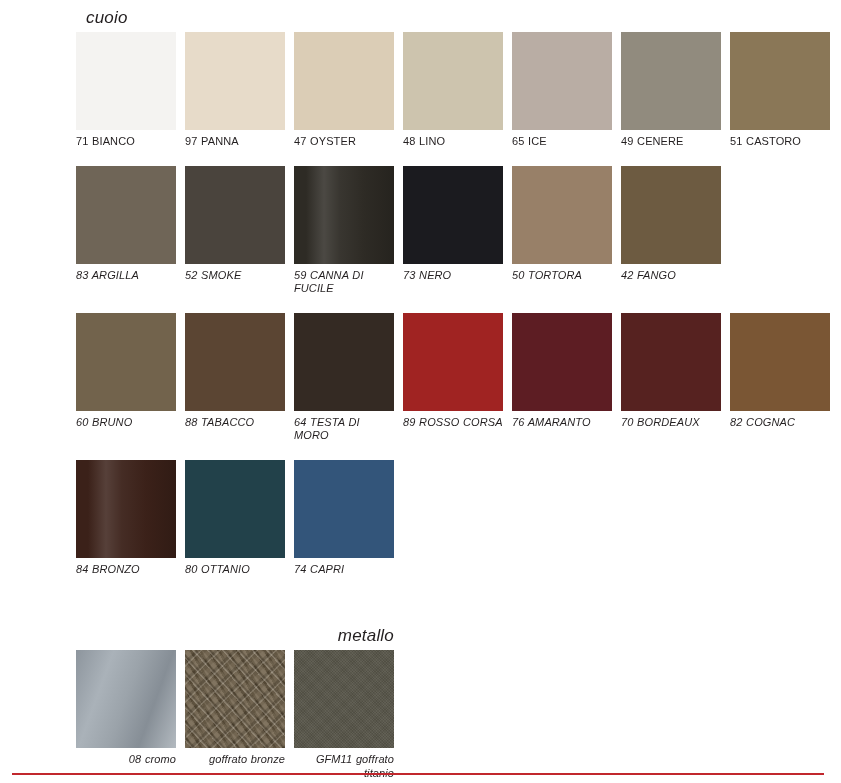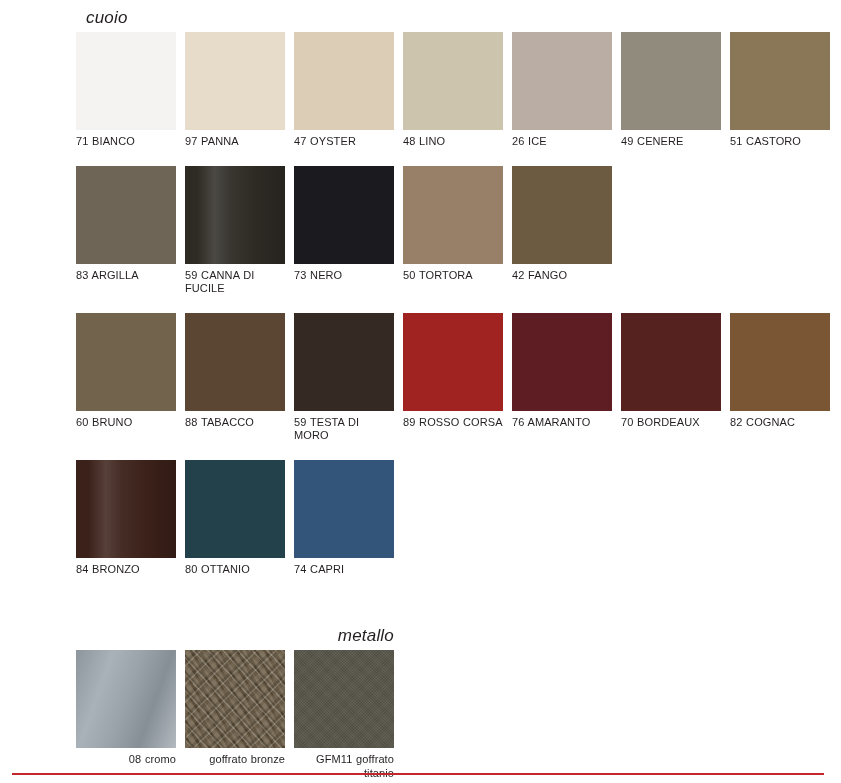--- a/index.html
+++ b/index.html
@@ -40,21 +40,21 @@
     margin: 0 0 4px 10px;
     white-space: nowrap;
   }
 
   
   .swatch-row {
     display: flex;
     flex-direction: row;
     align-items: flex-start;
   }
-  .row-gap { margin-top: 17px; }
+  .row-gap { margin-top: 17px; font-style: italic; }
 
   .swatch-cell {
     width: 100px;
     margin-right: 9px;
     position: relative;
   }
   .swatch-cell:last-child { margin-right: 0; }
 
   .swatch-chip {
     width: 100px;
@@ -66,21 +66,21 @@
 
   .swatch-label {
     display: block;
     font-size: 11px;
     line-height: 13.5px;
     color: #231f20;
     margin-top: 5px;
     letter-spacing: 0.1px;
     word-spacing: 0.5px;
   }
-  .swatch-label.lower { text-transform: none; }
+  .swatch-label.lower { text-transform: none; font-style: italic; }
 
   
   .tex-brushed::after {
     content: "";
     position: absolute;
     inset: -20%;
     background-image:
       repeating-linear-gradient(48deg,
         rgba(255,255,255,0.16) 0px, rgba(255,255,255,0.16) 1px,
         rgba(0,0,0,0.14) 2px,  rgba(0,0,0,0.14) 3px,
@@ -141,38 +141,42 @@
       <div class="swatch-cell">
         <span class="swatch-chip" style="background: rgb(219, 205, 182);"></span>
         <span class="swatch-label">47 OYSTER</span>
       </div>
       <div class="swatch-cell">
         <span class="swatch-chip" style="background: rgb(205, 196, 174);"></span>
         <span class="swatch-label">48 LINO</span>
       </div>
       <div class="swatch-cell">
         <span class="swatch-chip" style="background: rgb(185, 173, 164);"></span>
-        <span class="swatch-label">26 ICE</span>
+        <span class="swatch-label">65 ICE</span>
       </div>
       <div class="swatch-cell">
         <span class="swatch-chip" style="background: rgb(145, 139, 126);"></span>
         <span class="swatch-label">49 CENERE</span>
       </div>
       <div class="swatch-cell">
         <span class="swatch-chip" style="background: rgb(138, 119, 87);"></span>
         <span class="swatch-label">51 CASTORO</span>
       </div>
     </div>
 
     <div class="swatch-row row-gap">
       <div class="swatch-cell">
         <span class="swatch-chip" style="background: rgb(111, 101, 87);"></span>
         <span class="swatch-label">83 ARGILLA</span>
       </div>
       <div class="swatch-cell">
+        <span class="swatch-chip" style="background: rgb(74, 68, 61);"></span>
+        <span class="swatch-label">52 SMOKE</span>
+      </div>
+      <div class="swatch-cell">
         <span class="swatch-chip" style="background: linear-gradient(90deg, rgb(46, 43, 37) 0%, rgb(46, 43, 37) 12%, rgba(255, 255, 255, 0.14) 30%, rgba(255, 255, 255, 0.05) 46%, rgb(46, 43, 37) 70%, rgba(0, 0, 0, 0.18) 100%), rgb(46, 43, 37);"></span>
         <span class="swatch-label">59 CANNA DI FUCILE</span>
       </div>
       <div class="swatch-cell">
         <span class="swatch-chip" style="background: rgb(27, 27, 31);"></span>
         <span class="swatch-label">73 NERO</span>
       </div>
       <div class="swatch-cell">
         <span class="swatch-chip" style="background: rgb(152, 128, 104);"></span>
         <span class="swatch-label">50 TORTORA</span>
@@ -187,21 +191,21 @@
       <div class="swatch-cell">
         <span class="swatch-chip" style="background: rgb(114, 99, 76);"></span>
         <span class="swatch-label">60 BRUNO</span>
       </div>
       <div class="swatch-cell">
         <span class="swatch-chip" style="background: rgb(91, 69, 51);"></span>
         <span class="swatch-label">88 TABACCO</span>
       </div>
       <div class="swatch-cell">
         <span class="swatch-chip" style="background: rgb(52, 42, 35);"></span>
-        <span class="swatch-label">59 TESTA DI MORO</span>
+        <span class="swatch-label">64 TESTA DI MORO</span>
       </div>
       <div class="swatch-cell">
         <span class="swatch-chip" style="background: rgb(160, 35, 34);"></span>
         <span class="swatch-label">89 ROSSO CORSA</span>
       </div>
       <div class="swatch-cell">
         <span class="swatch-chip" style="background: rgb(93, 29, 35);"></span>
         <span class="swatch-label">76 AMARANTO</span>
       </div>
       <div class="swatch-cell">

